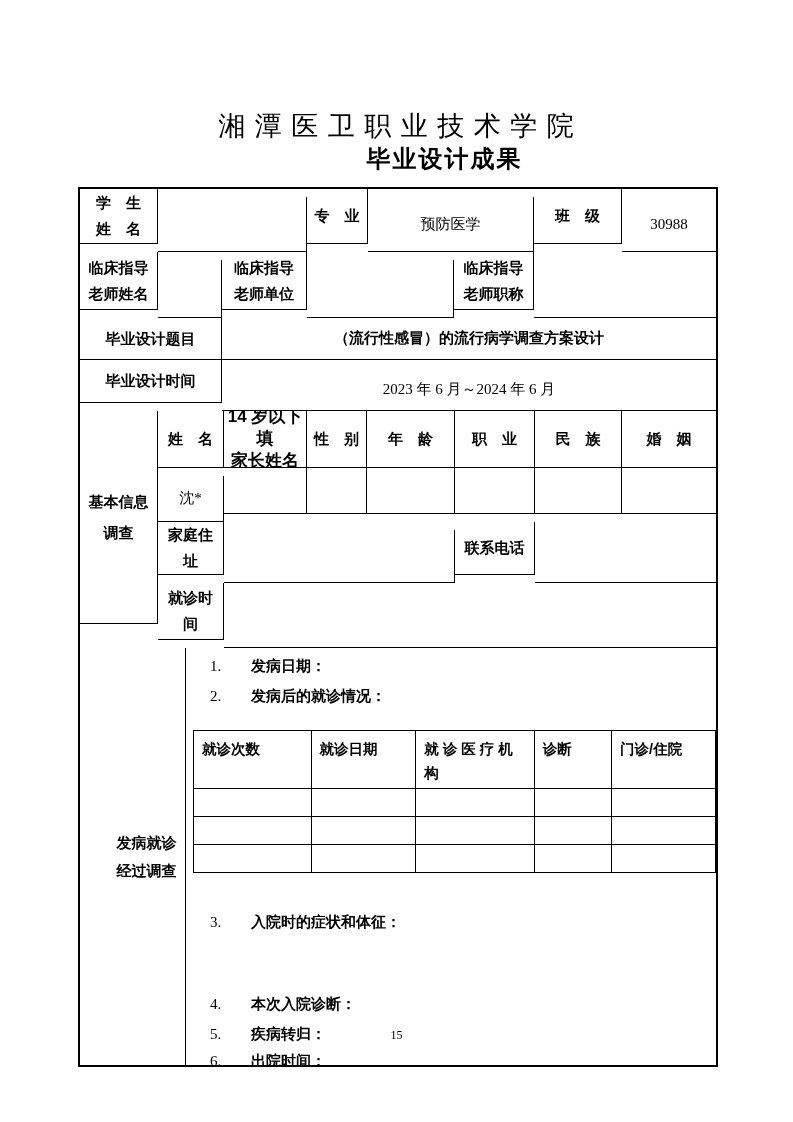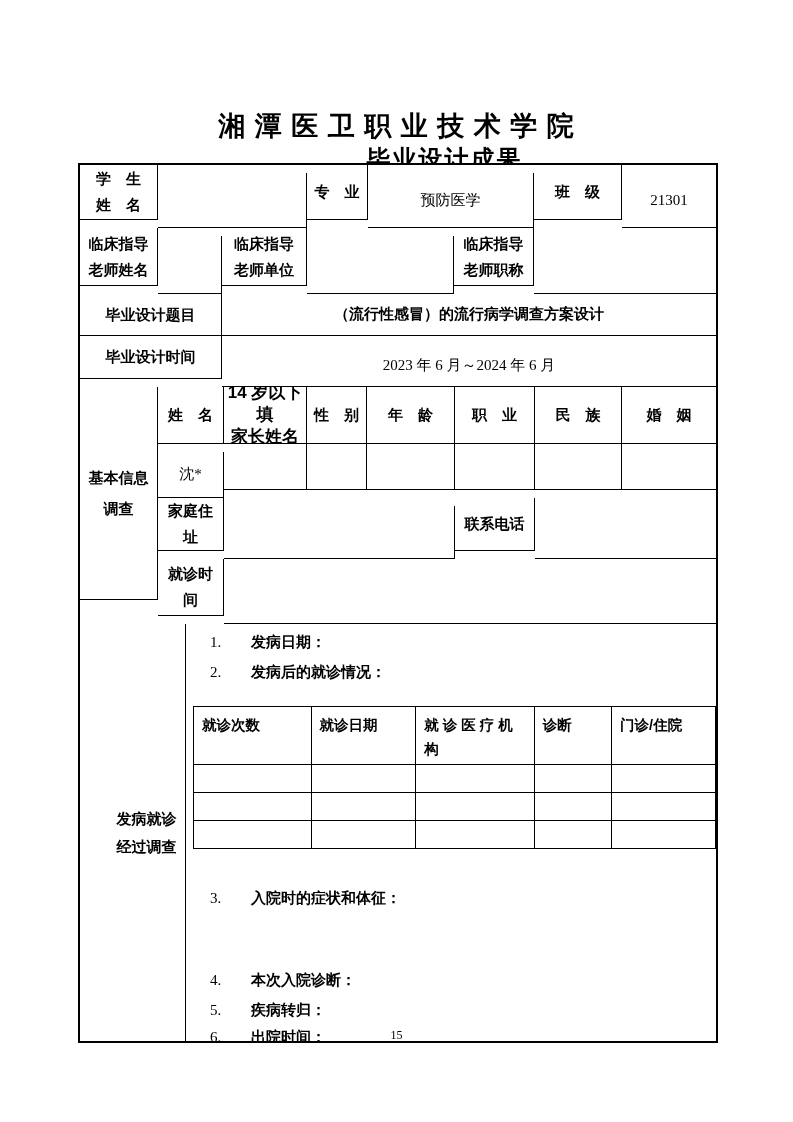--- a/index.html
+++ b/index.html
@@ -8,33 +8,33 @@
     width:793px;height:1122px;
     background:#ffffff;
     margin:0 auto;
     font-family:"Liberation Sans", sans-serif;
     color:#000;
     overflow:hidden;
   }
   .doc-title{
     position:absolute;top:110px;left:0;width:100%;
     text-align:center;
-    font-size:27px;font-weight:bold;line-height:32px;
+    font-size:27px;font-weight:normal;line-height:32px;
     letter-spacing:1px;
     white-space:nowrap;
   }
   .doc-subtitle{
     position:absolute;top:144px;left:0;width:100%;
     text-align:center;
     font-size:24px;font-weight:bold;line-height:29px;
     letter-spacing:2px;
     padding-left:48px;
   }
   .form-table{
-    position:absolute;top:163px;left:78px;
+    position:absolute;top:187px;left:78px;
     width:640px;
     border:2px solid #000;
     box-sizing:border-box;
     background:#fff;
   }
   .row{display:flex;width:100%;}
   .cell{
     box-sizing:border-box;
     border-right:1px solid #000;
     border-bottom:1px solid #000;
@@ -115,21 +115,21 @@
 
   <div class="form-table">
 
     <div class="row">
       <div class="cell r1 w78 lab pre">学　生
 姓　名</div>
       <div class="cell r1 w149 val"></div>
       <div class="cell r1 w61 lab">专　业</div>
       <div class="cell r1 w166 val">预防医学</div>
       <div class="cell r1 w88 lab">班　级</div>
-      <div class="cell r1 grow nr val">21301</div>
+      <div class="cell r1 grow nr val">30988</div>
     </div>
 
     <div class="row">
       <div class="cell r2 w78 lab pre">临床指导
 老师姓名</div>
       <div class="cell r2 w64 val"></div>
       <div class="cell r2 w85 lab pre">临床指导
 老师单位</div>
       <div class="cell r2 w147 val"></div>
       <div class="cell r2 w80 lab pre">临床指导

